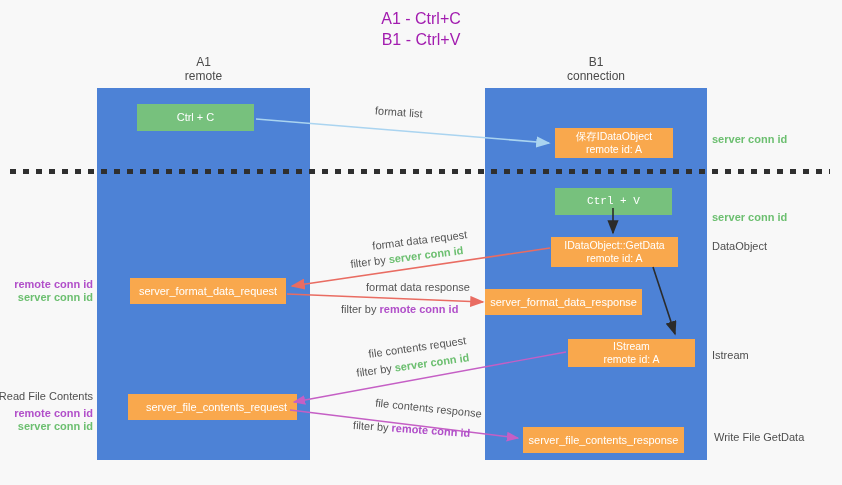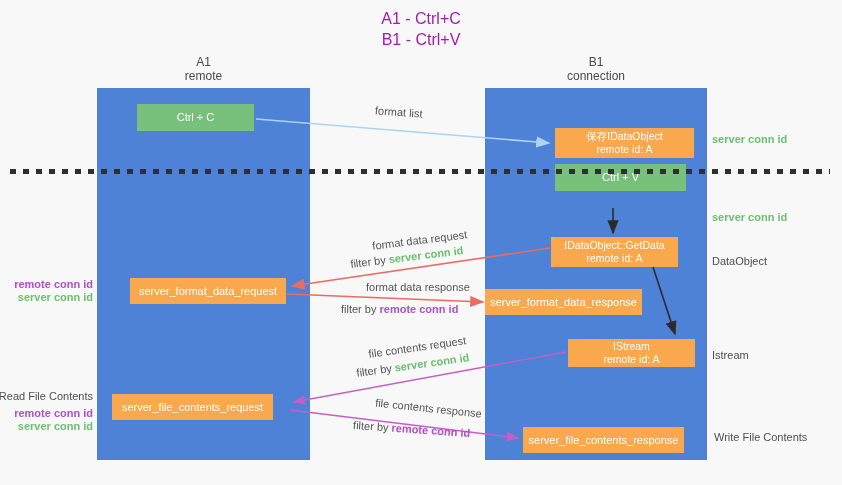--- a/index.html
+++ b/index.html
@@ -17,47 +17,47 @@
   .column.left{left:97px;width:213px;}
   .column.right{left:485px;width:222px;}
   .dotted-line{position:absolute;left:10px;top:169px;width:820px;height:5px;z-index:6;
     background-image:repeating-linear-gradient(90deg,#2f2f2f 0 6px,transparent 6px 13px);}
   .box{position:absolute;z-index:3;color:#fff;font-size:11px;
     display:flex;flex-direction:column;align-items:center;justify-content:center;
     line-height:13px;}
   .box.green{background:#77c17d;}
   .box.orange{background:#f9a84d;}
   #ctrl-c{left:137px;top:104px;width:117px;height:27px;}
-  #ctrl-v{left:555px;top:164px;width:131px;height:27px;}
-  #save-dataobject{left:555px;top:128px;width:139px;height:30px;font-size:10.5px;}
+  #ctrl-v{left:555px;top:188px;width:117px;height:27px;font-family:Liberation Mono, monospace;}
+  #save-dataobject{left:555px;top:128px;width:118px;height:30px;font-size:10.5px;}
   #getdata{left:551px;top:237px;width:127px;height:30px;font-size:10.5px;}
   #istream-box{left:568px;top:339px;width:127px;height:28px;font-size:10.5px;}
   #format-request{left:130px;top:278px;width:156px;height:26px;}
   #format-response{left:485px;top:289px;width:157px;height:26px;}
-  #file-request{left:112px;top:394px;width:161px;height:26px;}
+  #file-request{left:128px;top:394px;width:161px;height:26px;padding-left:8px;}
   #file-response{left:523px;top:427px;width:161px;height:26px;}
   .arrows{position:absolute;left:0;top:0;z-index:4;}
   .lbl{position:absolute;font-size:11px;white-space:nowrap;z-index:5;color:#555;}
   .lbl.bold-green{color:#6cbf70;font-weight:700;}
   .lbl.bold-purple{color:#b14fc9;font-weight:700;}
   .lbl .green{color:#6cbf70;font-weight:700;}
   .lbl .purple{color:#b14fc9;font-weight:700;}
   .lbl.right-align{text-align:right;}
   #lbl-format-list{left:375px;top:106px;transform:rotate(4deg);}
   #lbl-fdr{left:372px;top:234px;transform:rotate(-7deg);}
   #lbl-filter1{left:350px;top:251px;transform:rotate(-7deg);}
   #lbl-fdres{left:366px;top:281px;}
   #lbl-filter2{left:341px;top:303px;}
   #lbl-fcr{left:368px;top:341px;transform:rotate(-8deg);}
   #lbl-filter3{left:356px;top:359px;transform:rotate(-8deg);}
   #lbl-fcres{left:375px;top:402px;transform:rotate(6deg);}
   #lbl-filter4{left:353px;top:423px;transform:rotate(4deg);}
   #lbl-server-top{left:712px;top:133px;}
   #lbl-server-mid{left:712px;top:211px;}
-  #lbl-dataobject{left:712px;top:255px;color:#4f4f4f;}
+  #lbl-dataobject{left:712px;top:240px;color:#4f4f4f;}
   #lbl-istream{left:712px;top:349px;color:#4f4f4f;}
   #lbl-write-file{left:714px;top:431px;color:#4f4f4f;}
   #lbl-read-file{right:749px;top:390px;color:#4f4f4f;margin-left:16px;}
   #lbl-pair1-remote{right:749px;top:278px;}
   #lbl-pair1-server{right:749px;top:291px;}
   #lbl-pair2-remote{right:749px;top:407px;}
   #lbl-pair2-server{right:749px;top:420px;}
 </style>
 </head>
 <body>
@@ -145,20 +145,20 @@
   <div class="lbl" id="lbl-filter2"><span>filter by </span><span class="purple">remote conn id</span></div>
   <div class="lbl" id="lbl-fcr">file contents request</div>
   <div class="lbl" id="lbl-filter3"><span>filter by </span><span class="green">server conn id</span></div>
   <div class="lbl" id="lbl-fcres">file contents response</div>
   <div class="lbl" id="lbl-filter4"><span>filter by </span><span class="purple">remote conn id</span></div>
 
   <div class="lbl bold-green" id="lbl-server-top">server conn id</div>
   <div class="lbl bold-green" id="lbl-server-mid">server conn id</div>
   <div class="lbl" id="lbl-dataobject">DataObject</div>
   <div class="lbl" id="lbl-istream">Istream</div>
-  <div class="lbl" id="lbl-write-file">Write File Contents</div>
+  <div class="lbl" id="lbl-write-file">Write File GetData</div>
   <div class="lbl right-align" id="lbl-read-file">Read File Contents</div>
   <div class="lbl bold-purple right-align" id="lbl-pair1-remote">remote conn id</div>
   <div class="lbl bold-green right-align" id="lbl-pair1-server">server conn id</div>
   <div class="lbl bold-purple right-align" id="lbl-pair2-remote">remote conn id</div>
   <div class="lbl bold-green right-align" id="lbl-pair2-server">server conn id</div>
 
 </div>
 
 </body></html>

